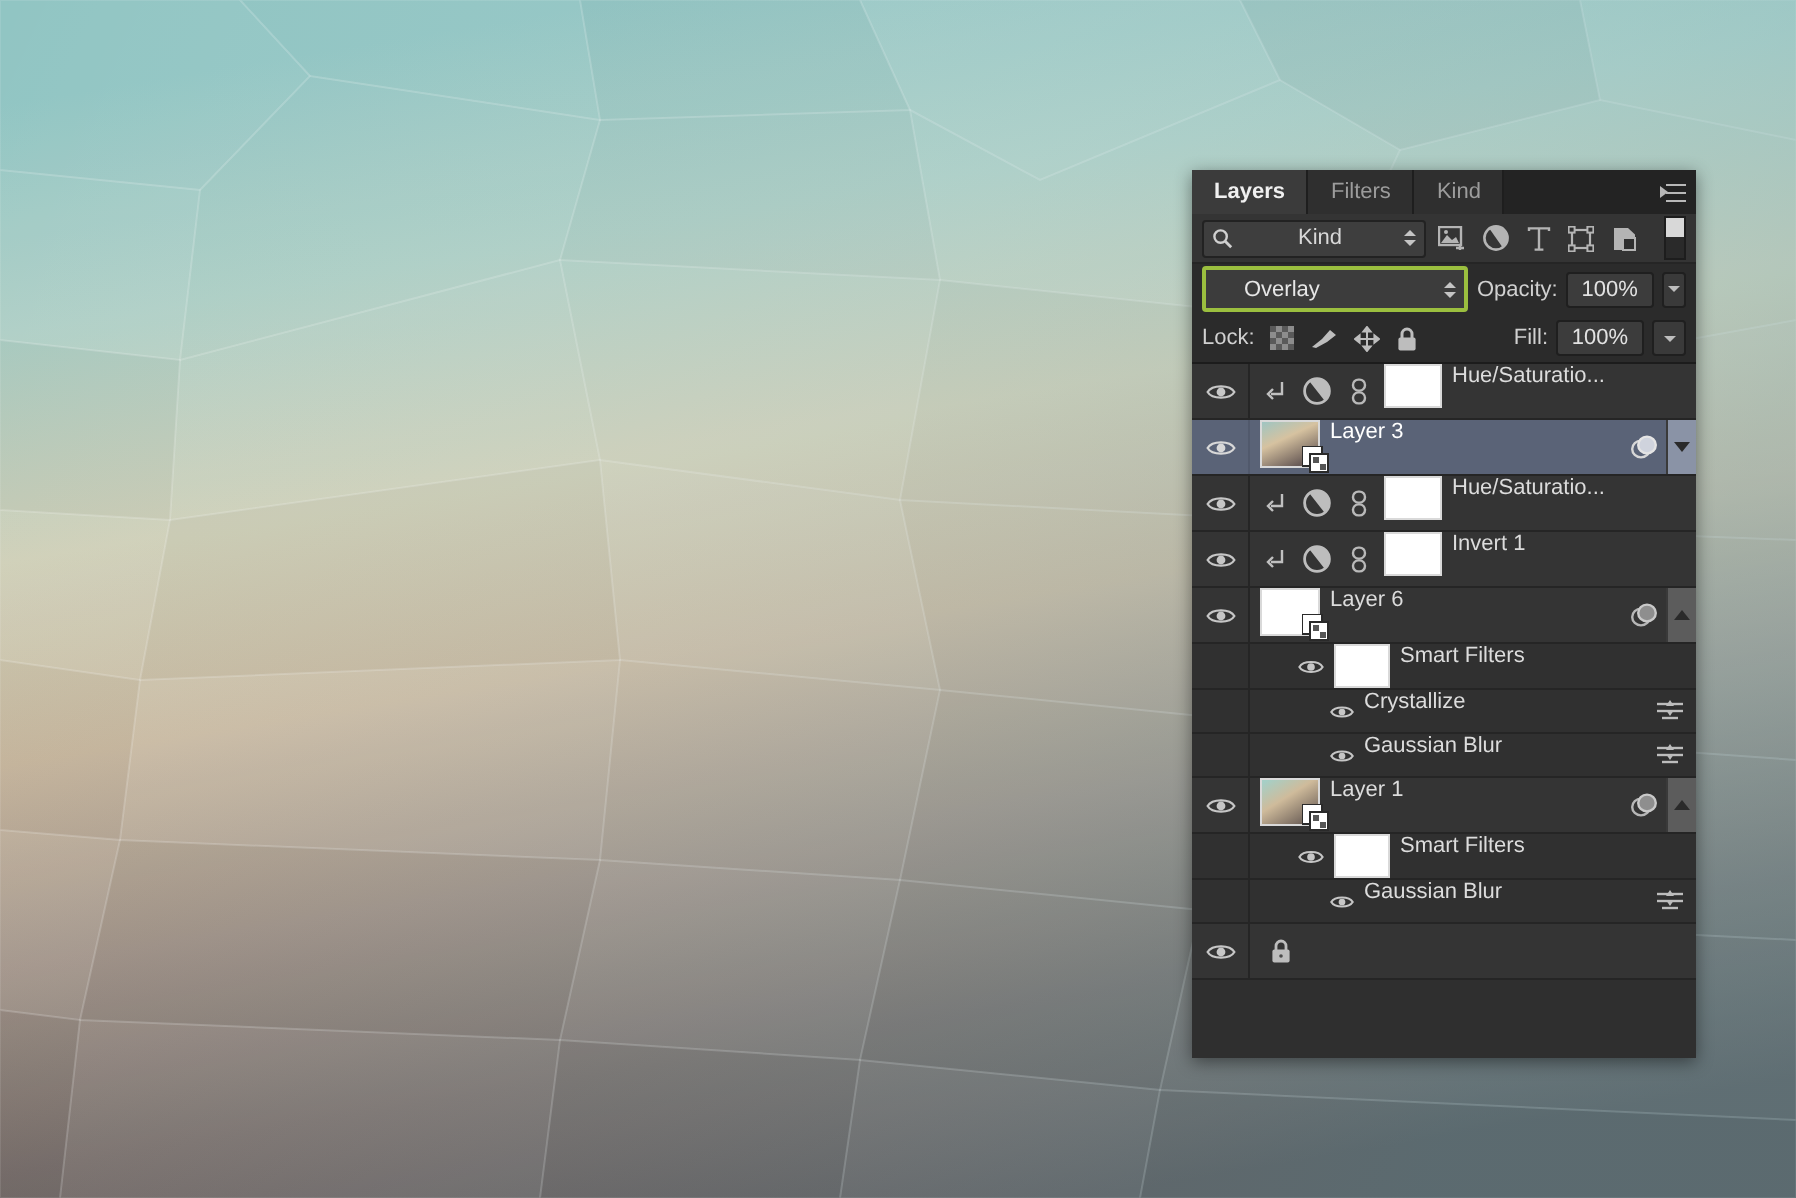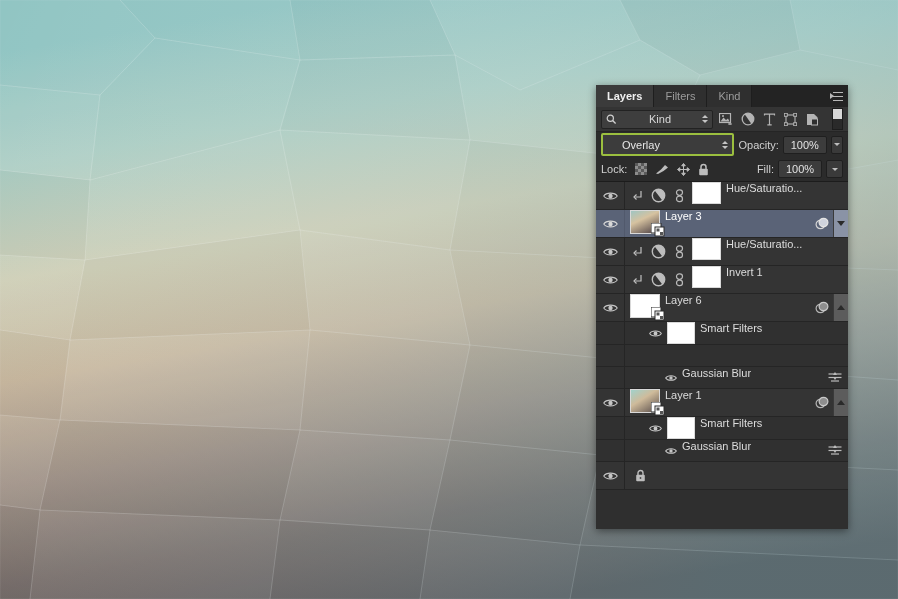--- a/index.html
+++ b/index.html
@@ -489,20 +489,40 @@
           </svg>
         </span>
         <span class="thumb small"></span>
         <span class="lname">Smart Filters</span>
       </div>
     </div>
 
 
     <div class="row subfilter">
       <div class="eyecol"></div>
+      <div class="body indent2">
+        <span style="display:flex;align-items:center;">
+          <svg width="12" height="8" viewBox="0 0 15 10">
+            <path d="M0.8 5 C3 1.2 12 1.2 14.2 5 C12 8.8 3 8.8 0.8 5 Z" fill="none" stroke="#c6c6c6" stroke-width="1.3"></path>
+            <circle cx="7.5" cy="5" r="2.1" fill="#c6c6c6"></circle>
+          </svg>
+        </span>
+        <span class="lname">Crystallize</span>
+        <span class="rightcol">
+            <span class="sliderIcon">
+          <svg width="14" height="11" viewBox="0 0 14 11">
+            <line x1="0.5" y1="2" x2="13.5" y2="2" stroke="#bdbdbd" stroke-width="1.2"></line>
+            <line x1="0.5" y1="5.5" x2="13.5" y2="5.5" stroke="#bdbdbd" stroke-width="1.2"></line>
+            <line x1="3" y1="9" x2="11" y2="9" stroke="#bdbdbd" stroke-width="1.2"></line>
+            <path d="M7 0 L9 3 H5 Z" fill="#bdbdbd"></path>
+            <path d="M7 8 L9 5 H5 Z" fill="#bdbdbd"></path>
+          </svg>
+        </span>
+          </span>
+      </div>
     </div>
 
     <div class="row subfilter">
       <div class="eyecol"></div>
       <div class="body indent2">
         <span style="display:flex;align-items:center;">
           <svg width="12" height="8" viewBox="0 0 15 10">
             <path d="M0.8 5 C3 1.2 12 1.2 14.2 5 C12 8.8 3 8.8 0.8 5 Z" fill="none" stroke="#c6c6c6" stroke-width="1.3"></path>
             <circle cx="7.5" cy="5" r="2.1" fill="#c6c6c6"></circle>
           </svg>

